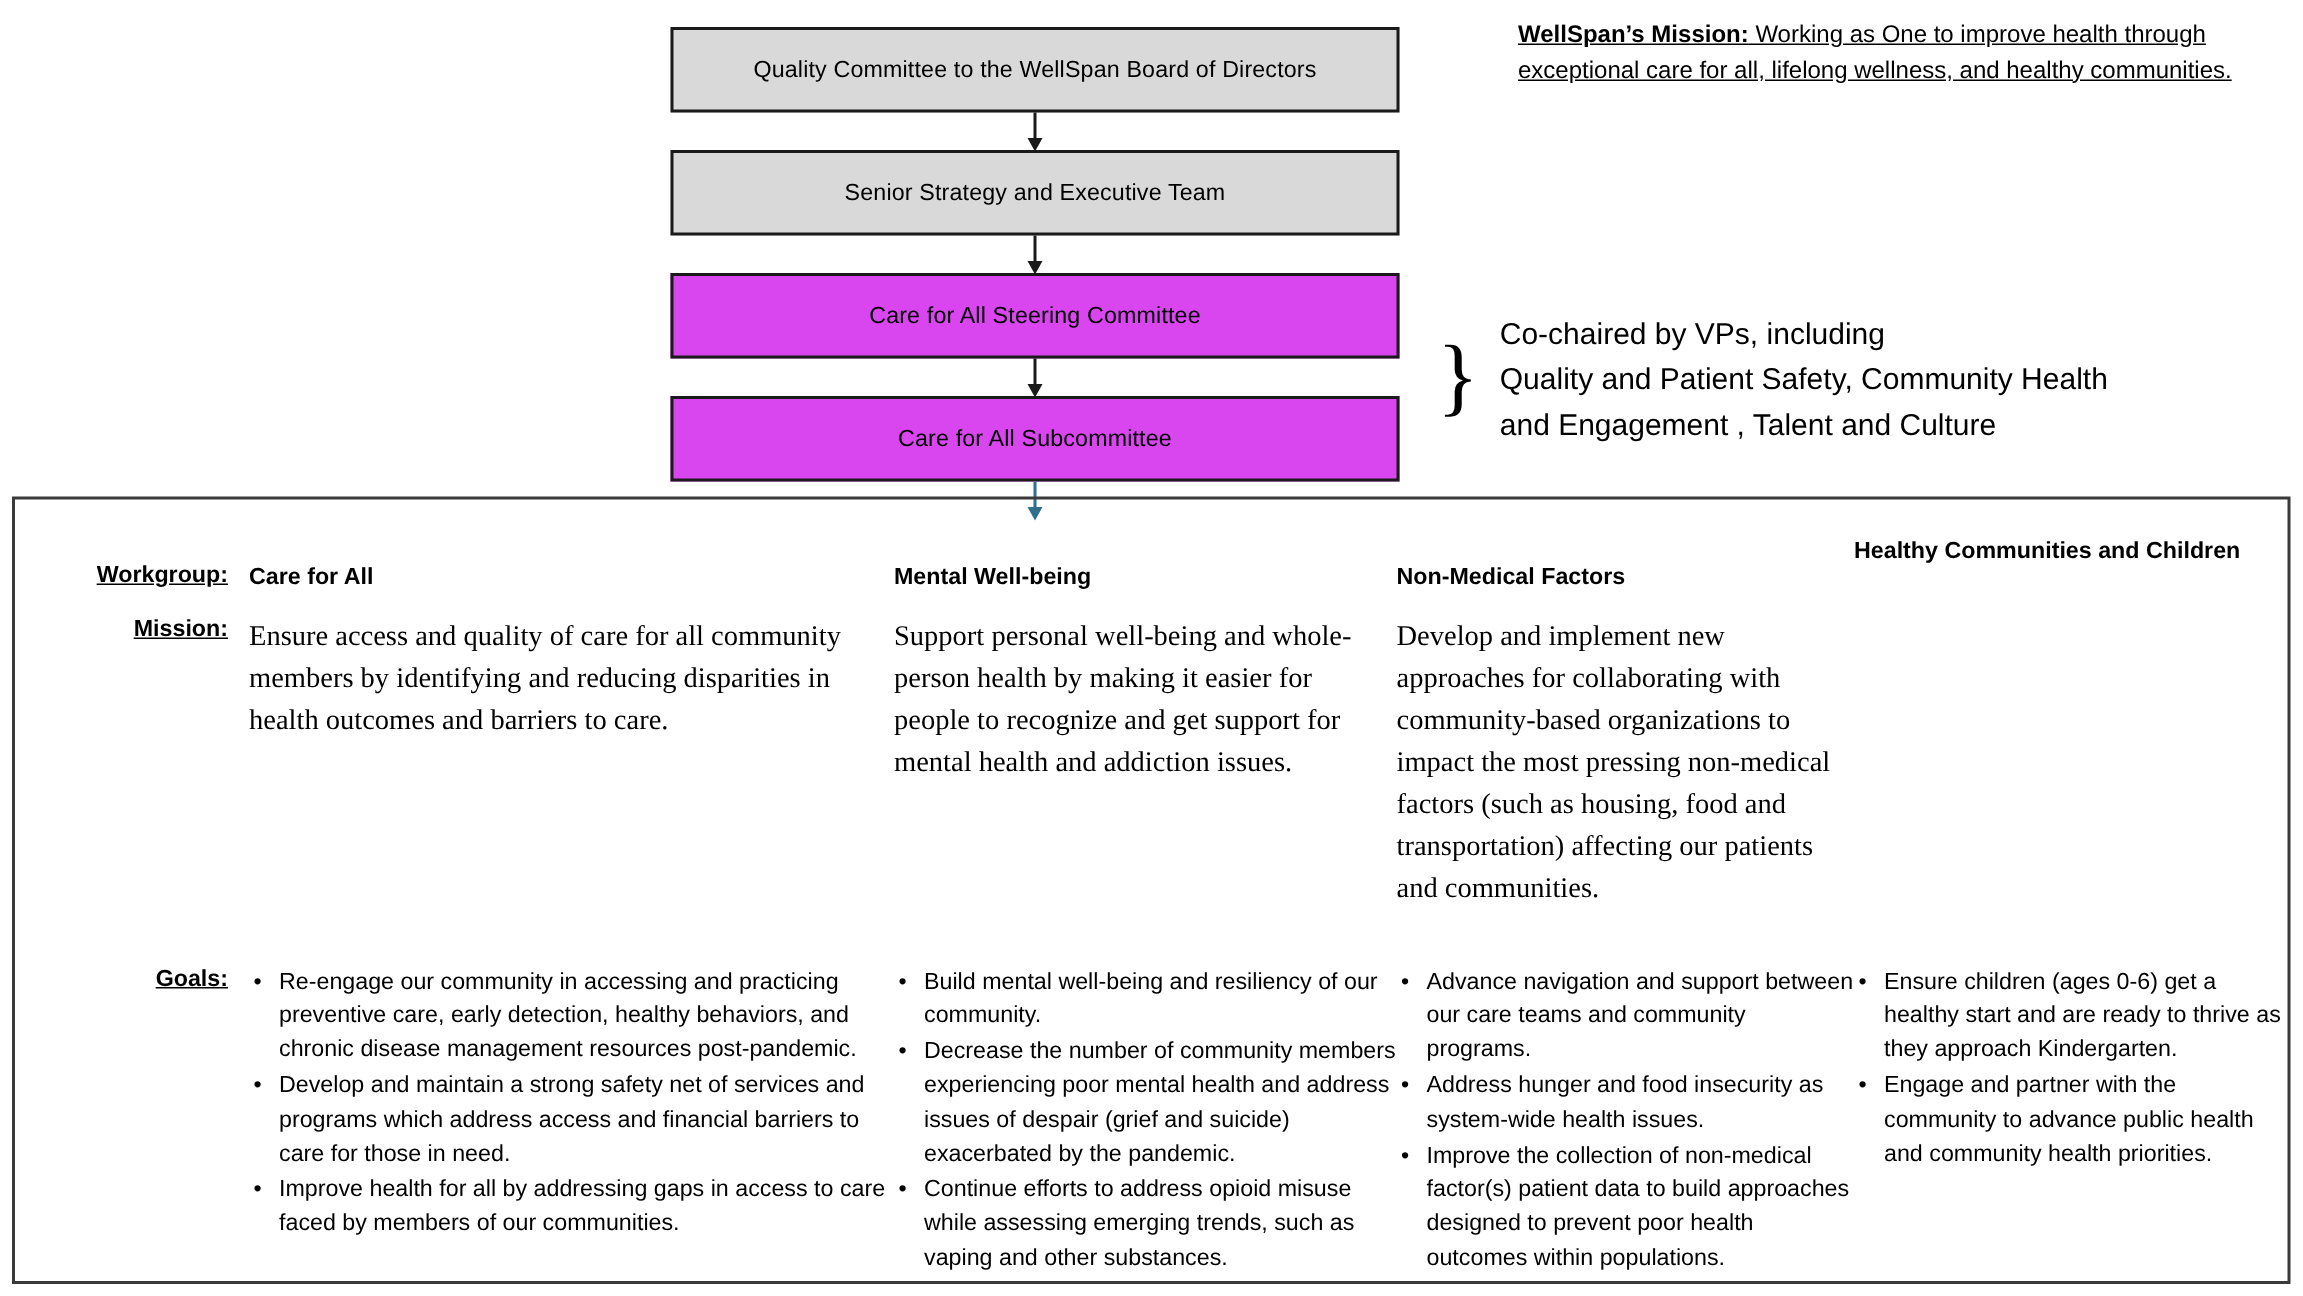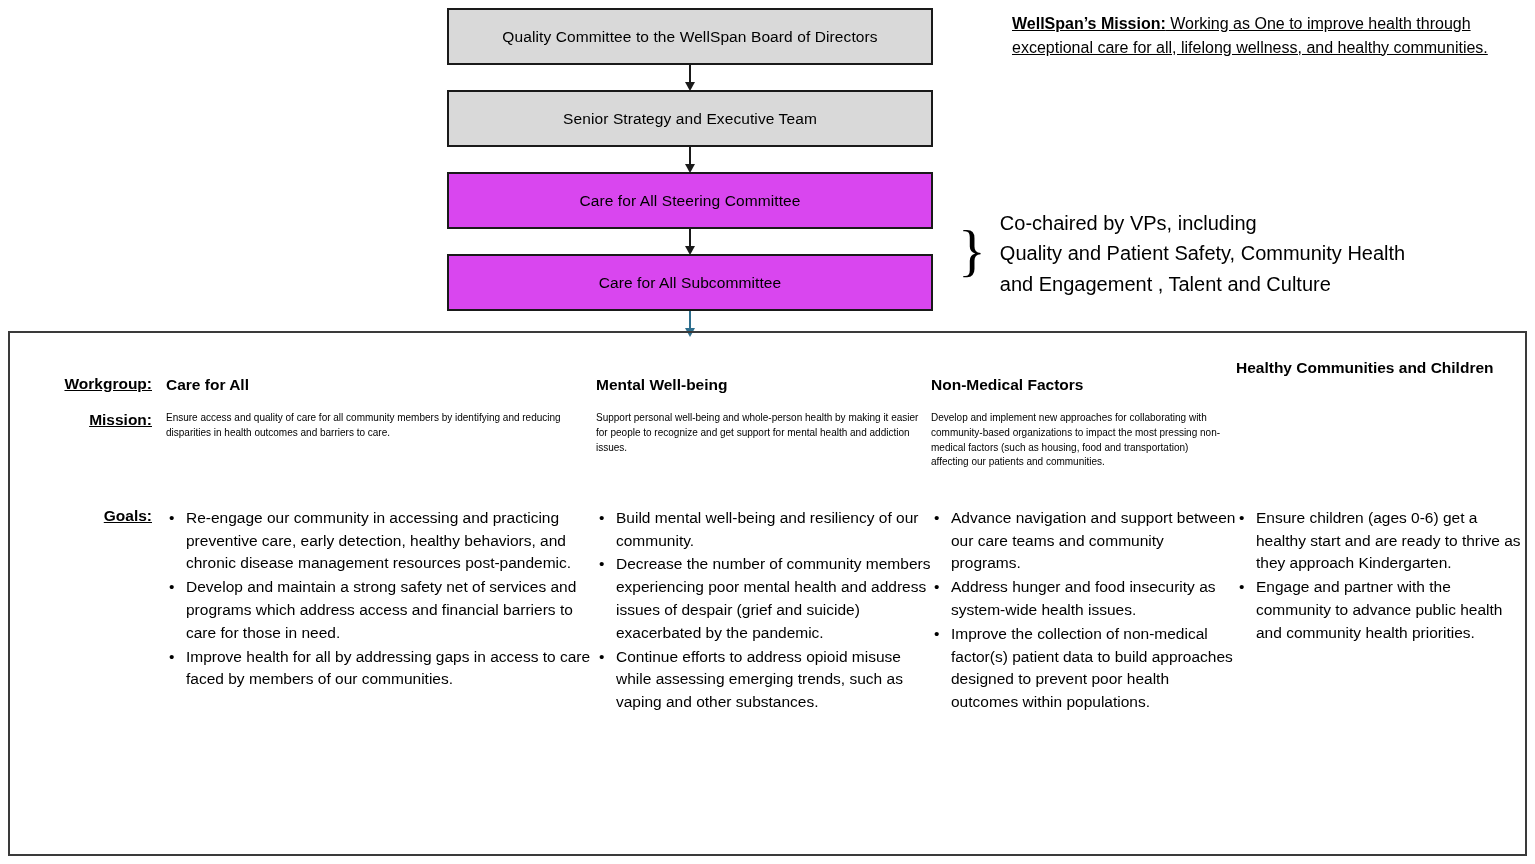--- a/index.html
+++ b/index.html
@@ -13,21 +13,21 @@
     position: relative;
     font-family: "Liberation Sans", sans-serif;
     color: #000000;
     overflow: hidden;
   }
 
   
   #flow-chart {
     position: absolute;
     left: 447px;
-    top: 8px;
+    top: 18px;
     width: 486px;
   }
   .flow-box {
     border: 2.5px solid #1a1a1a;
     height: 57px;
     display: flex;
     align-items: center;
     justify-content: center;
     font-size: 15.5px;
     letter-spacing: 0.1px;
@@ -142,22 +142,23 @@
 
   .wg-head {
     font-weight: bold;
     font-size: 15.5px;
     line-height: 1.3;
     padding-top: 22px;
   }
   .wg-head.two-line { padding-top: 5px; }
 
   .mission-text {
-    font-size: 10px;
+    font-size: 19px;
     line-height: 1.47;
+    font-family: Liberation Serif, serif;
   }
 
   .goals-list {
     margin: 0;
     padding: 0;
     list-style: none;
     font-size: 15.5px;
     line-height: 1.47;
   }
   .goals-list li {

